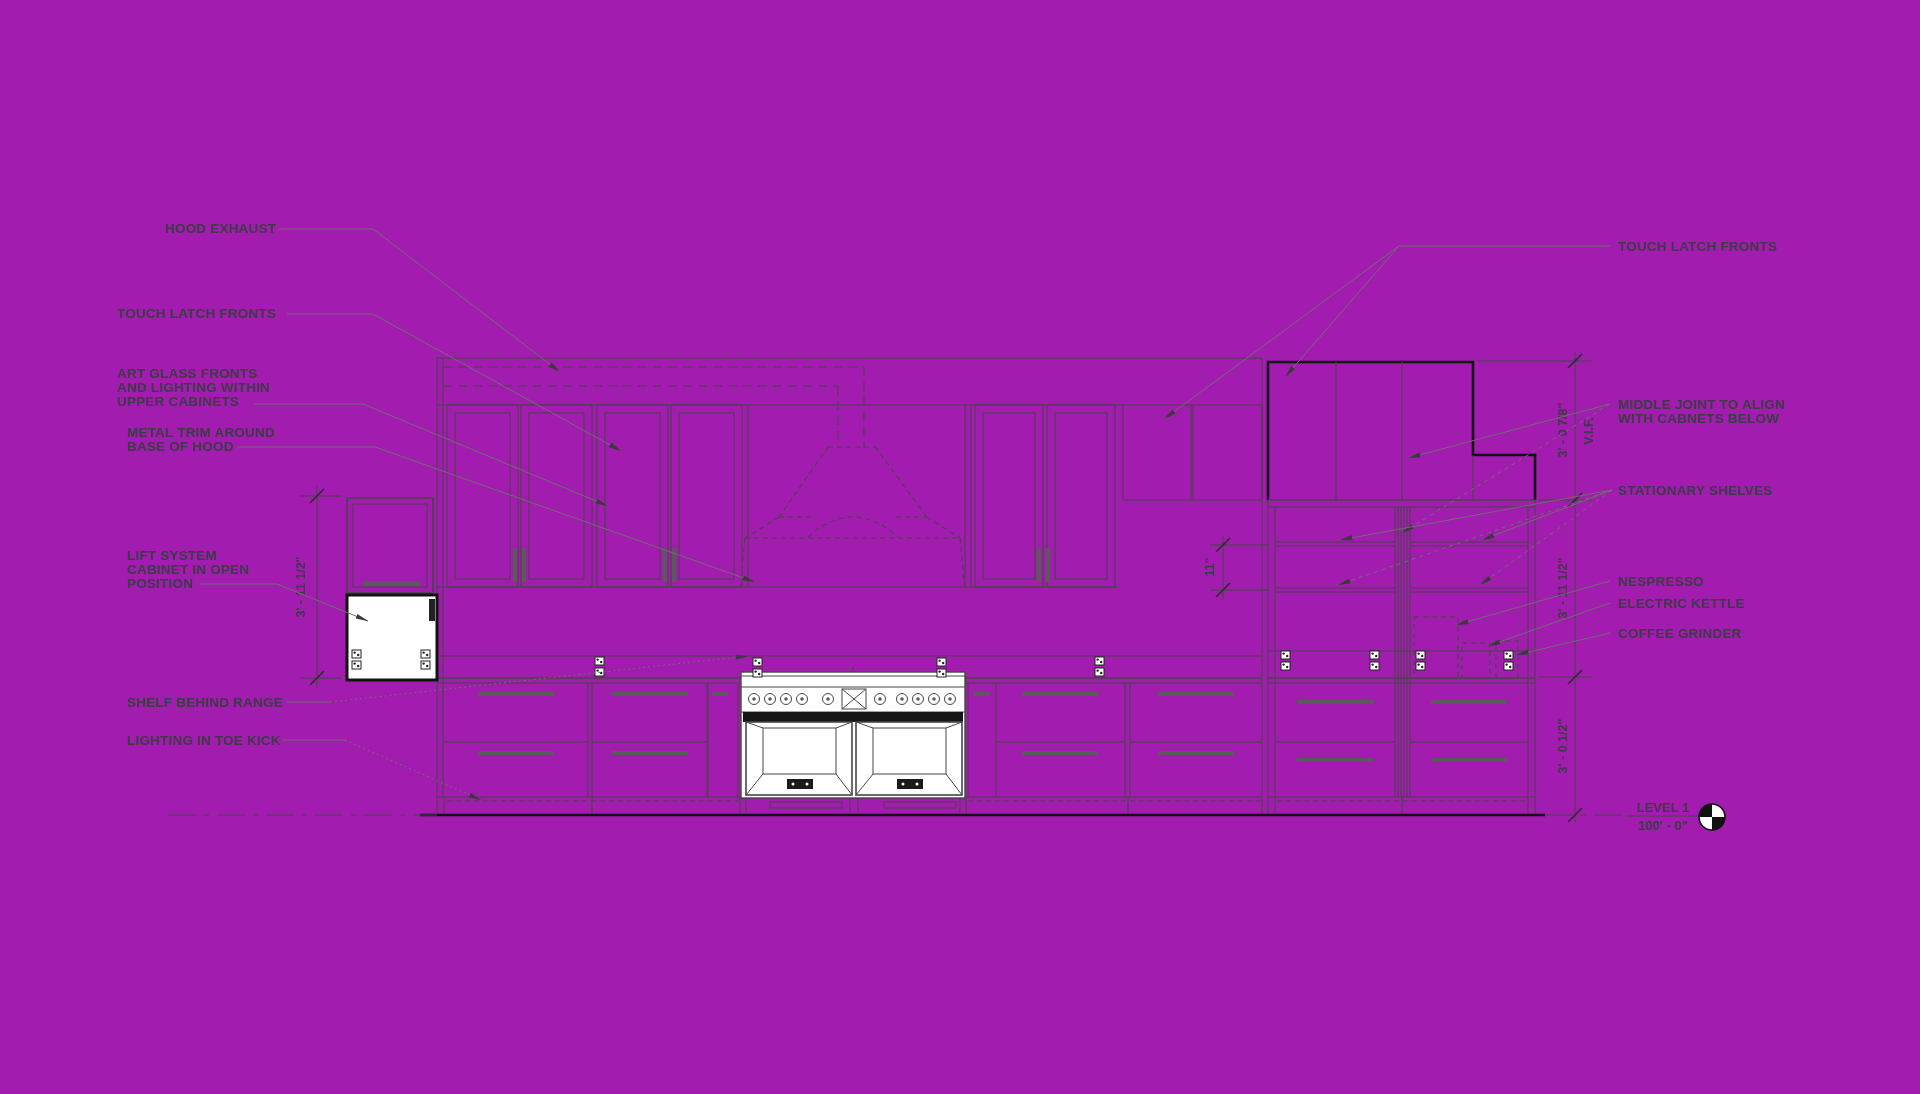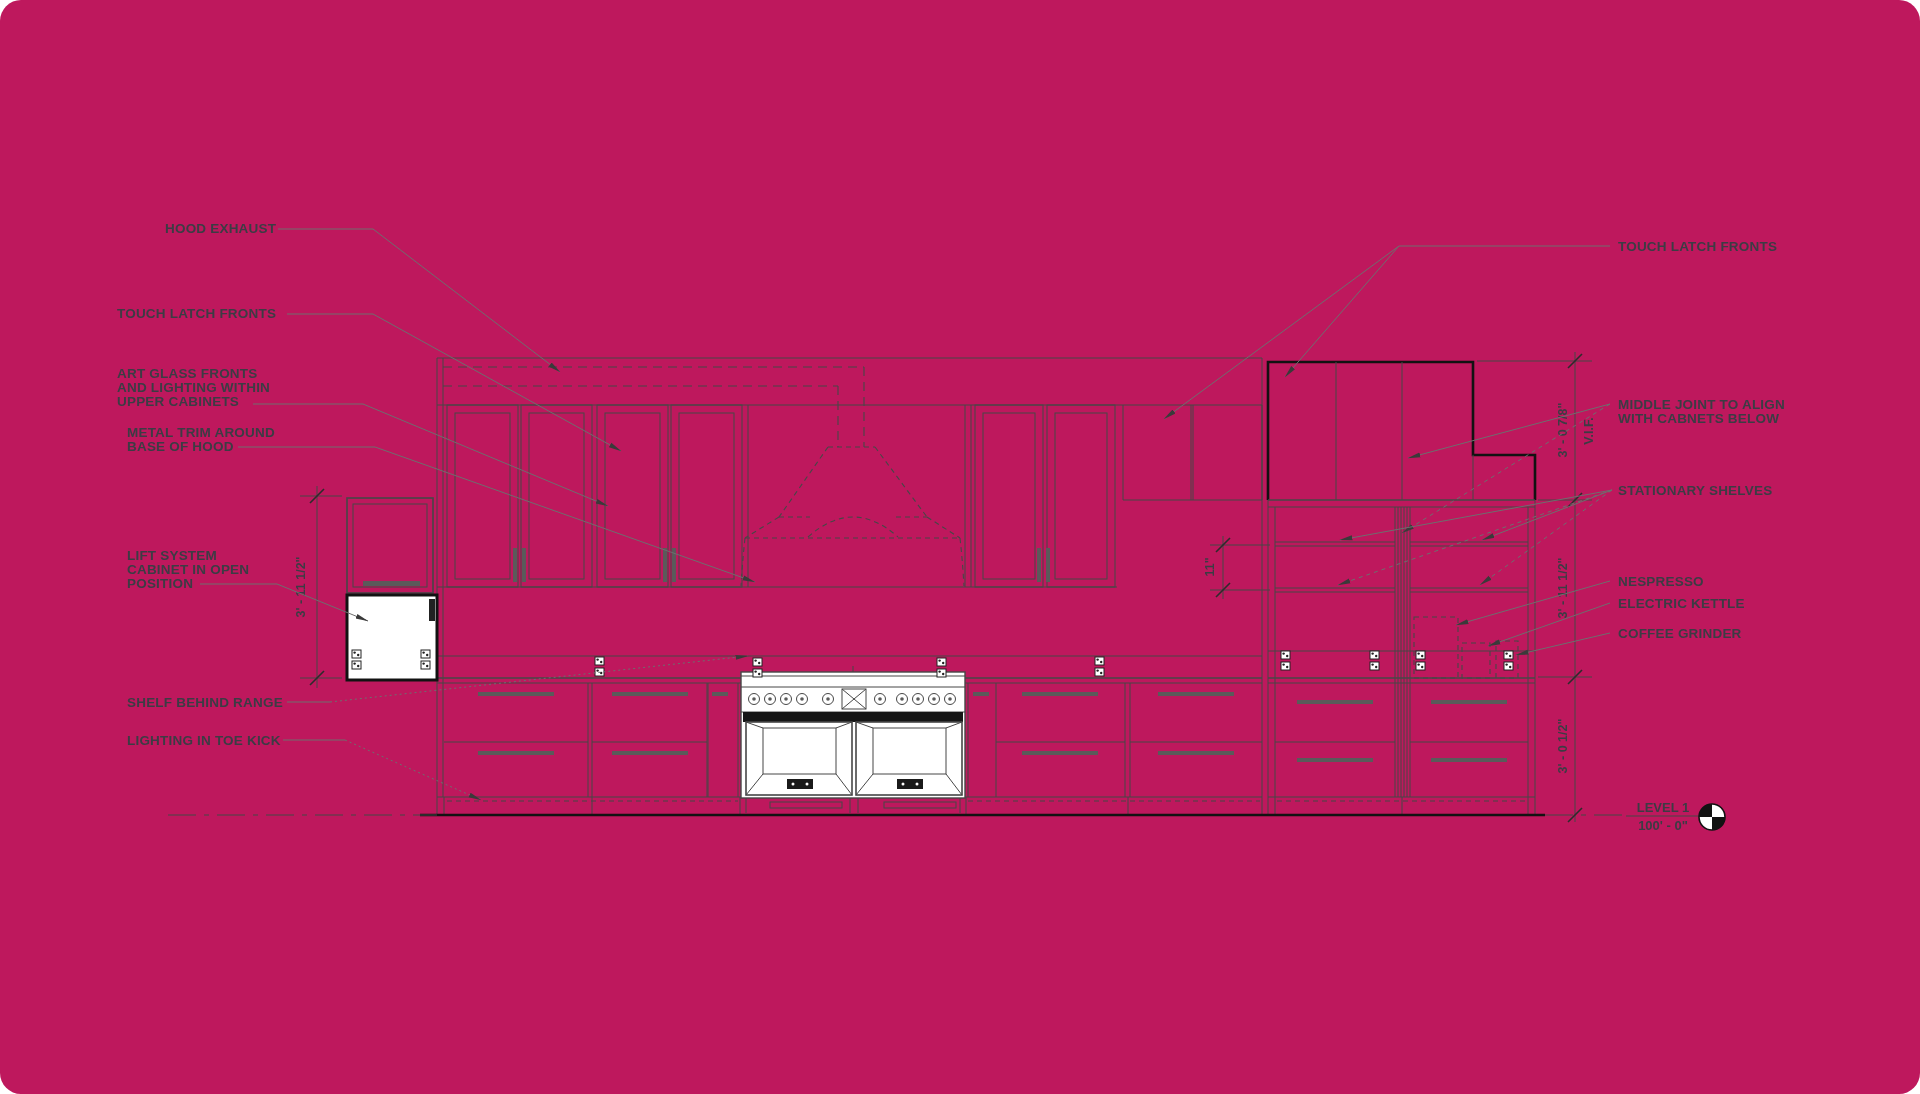--- a/index.html
+++ b/index.html
@@ -1,16 +1,16 @@
 <!DOCTYPE html>
 <html><head>
 <meta charset="utf-8">
 <style>
   html,body{margin:0;padding:0;background:#ffffff;}
-  #stage{position:relative;width:1920px;height:1094px;background:#be185d;overflow:hidden;border-radius:21px;}
+  #stage{position:relative;width:1920px;height:1094px;background:#a21caf;overflow:hidden;}
   svg{display:block;}
   .lbl{font:700 13.5px "Liberation Sans", sans-serif;fill:#3c3c44;letter-spacing:.2px;}
   .dim{font:700 12.5px "Liberation Sans", sans-serif;fill:#3c3c44;}
   .lvl{font:700 13px "Liberation Sans", sans-serif;fill:#3c3c44;}
   .ln{stroke:#474747;stroke-width:1;fill:none;}
   .ln2{stroke:#474747;stroke-width:1.6;fill:none;}
   .bold{stroke:#121212;stroke-width:2.6;fill:none;}
   .dash{stroke:#474747;stroke-width:1.1;fill:none;stroke-dasharray:9 6;}
   .dashS{stroke:#474747;stroke-width:1.1;fill:none;stroke-dasharray:5 4;}
   .dashdot{stroke:#474747;stroke-width:1.2;fill:none;stroke-dasharray:28 8 5 8;}

